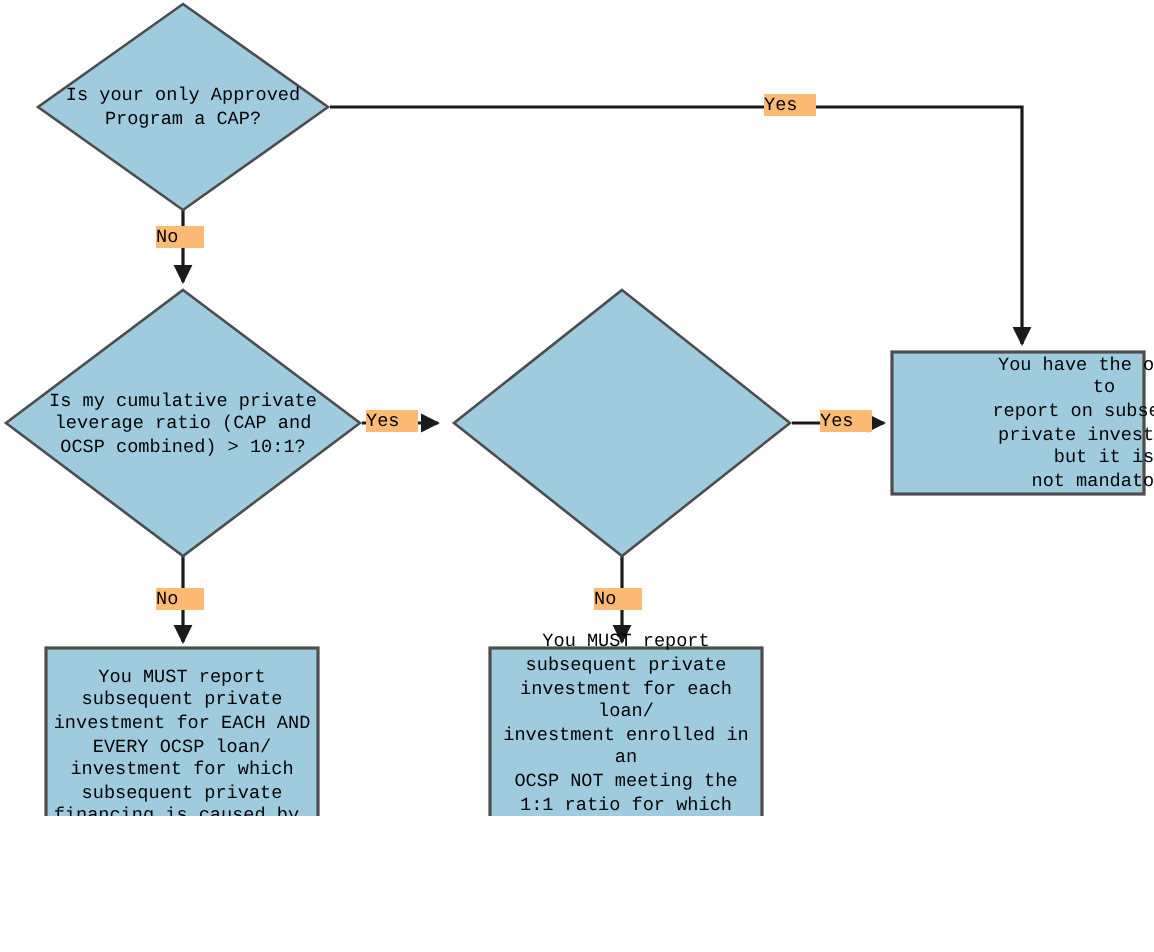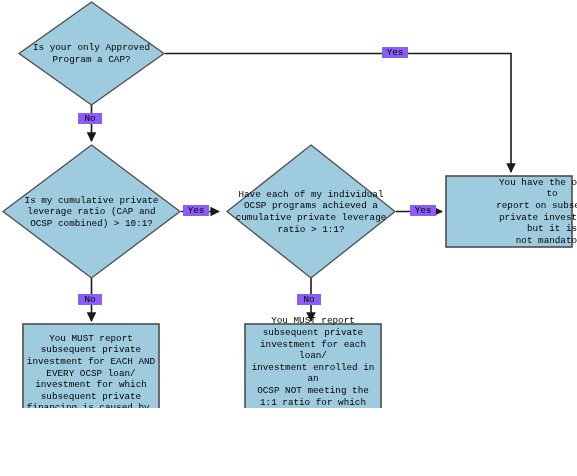--- a/index.html
+++ b/index.html
@@ -32,22 +32,22 @@
     font-size: 9.3px;
     line-height: 11.6px;
     pointer-events: none;
     white-space: pre-line;
   }
   .edge-label {
     position: absolute;
     color: #000000;
     font-size: 9.3px;
     line-height: 11px;
-    background: #8b5cf6;
-    text-align: center;
+    background: #fdba74;
+    text-align: left;
     white-space: nowrap;
   }
 </style>
 </head>
 <body>
 
 <div id="canvas">
 
   <svg class="layer" viewBox="0 0 577 476" xmlns="http://www.w3.org/2000/svg">
     <defs>
@@ -81,24 +81,20 @@
     <rect x="245" y="324" width="136" height="145" fill="#9FCBDF" stroke="#4D4D4D" stroke-width="1.6"></rect>
   </svg>
 
   <div class="node-text" style="left:26px; top:32px; width:131px; height:44px;">Is your only Approved
 Program a CAP?</div>
 
   <div class="node-text" style="left:14px; top:184px; width:155px; height:56px;">Is my cumulative private
 leverage ratio (CAP and
 OCSP combined) &gt; 10:1?</div>
 
-  <div class="node-text" style="left:234px; top:178px; width:154px; height:68px;">Have each of my individual
-OCSP programs achieved a
-cumulative private leverage
-ratio &gt; 1:1?</div>
 
   <div class="node-text" style="left:448px; top:178px; width:122px; height:67px;padding-left:43px;">You have the option to
 report on subsequent
 private investment, but it is
 not mandatory</div>
 
   <div class="node-text" style="left:25px; top:326px; width:132px; height:141px;">You MUST report
 subsequent private
 investment for EACH AND
 EVERY OCSP loan/

